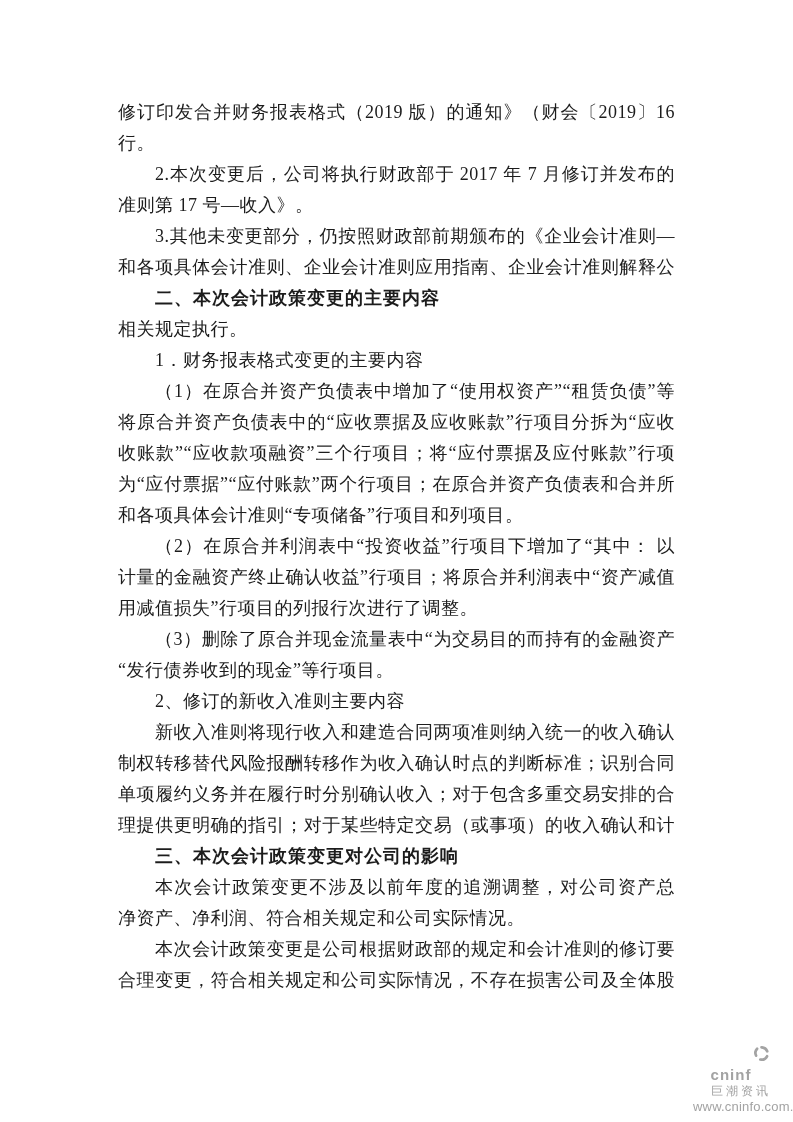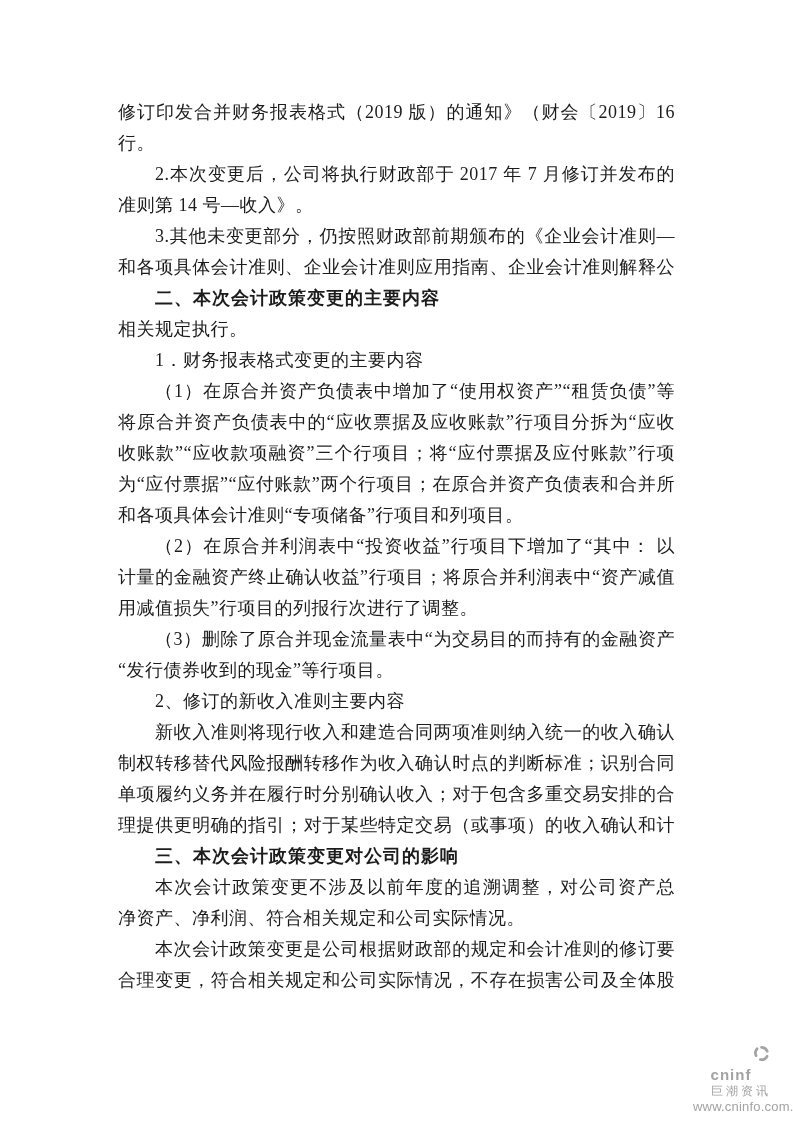--- a/index.html
+++ b/index.html
@@ -60,21 +60,21 @@
 </style>
 </head>
 <body>
 
 <div class="page">
 
   <div class="content" id="document-body">
       <div class="line justify">修订印发合并财务报表格式（2019 版）的通知》（财会〔2019〕16 号）规定执</div>
       <div class="line">行。</div>
       <div class="line indent justify">2.本次变更后，公司将执行财政部于 2017 年 7 月修订并发布的《企业会计</div>
-      <div class="line">准则第 14 号—收入》。</div>
+      <div class="line">准则第 17 号—收入》。</div>
       <div class="line indent justify">3.其他未变更部分，仍按照财政部前期颁布的《企业会计准则—基本准则》</div>
       <div class="line justify">和各项具体会计准则、企业会计准则应用指南、企业会计准则解释公告以及其他</div>
       <div class="line heading indent">二、本次会计政策变更的主要内容</div>
       <div class="line">相关规定执行。</div>
       <div class="line indent">1．财务报表格式变更的主要内容</div>
       <div class="line indent justify">（1）在原合并资产负债表中增加了“使用权资产”“租赁负债”等行项目；</div>
       <div class="line justify">将原合并资产负债表中的“应收票据及应收账款”行项目分拆为“应收票据”“应</div>
       <div class="line justify">收账款”“应收款项融资”三个行项目；将“应付票据及应付账款”行项目分拆</div>
       <div class="line justify">为“应付票据”“应付账款”两个行项目；在原合并资产负债表和合并所有者权</div>
       <div class="line">和各项具体会计准则“专项储备”行项目和列项目。</div>

